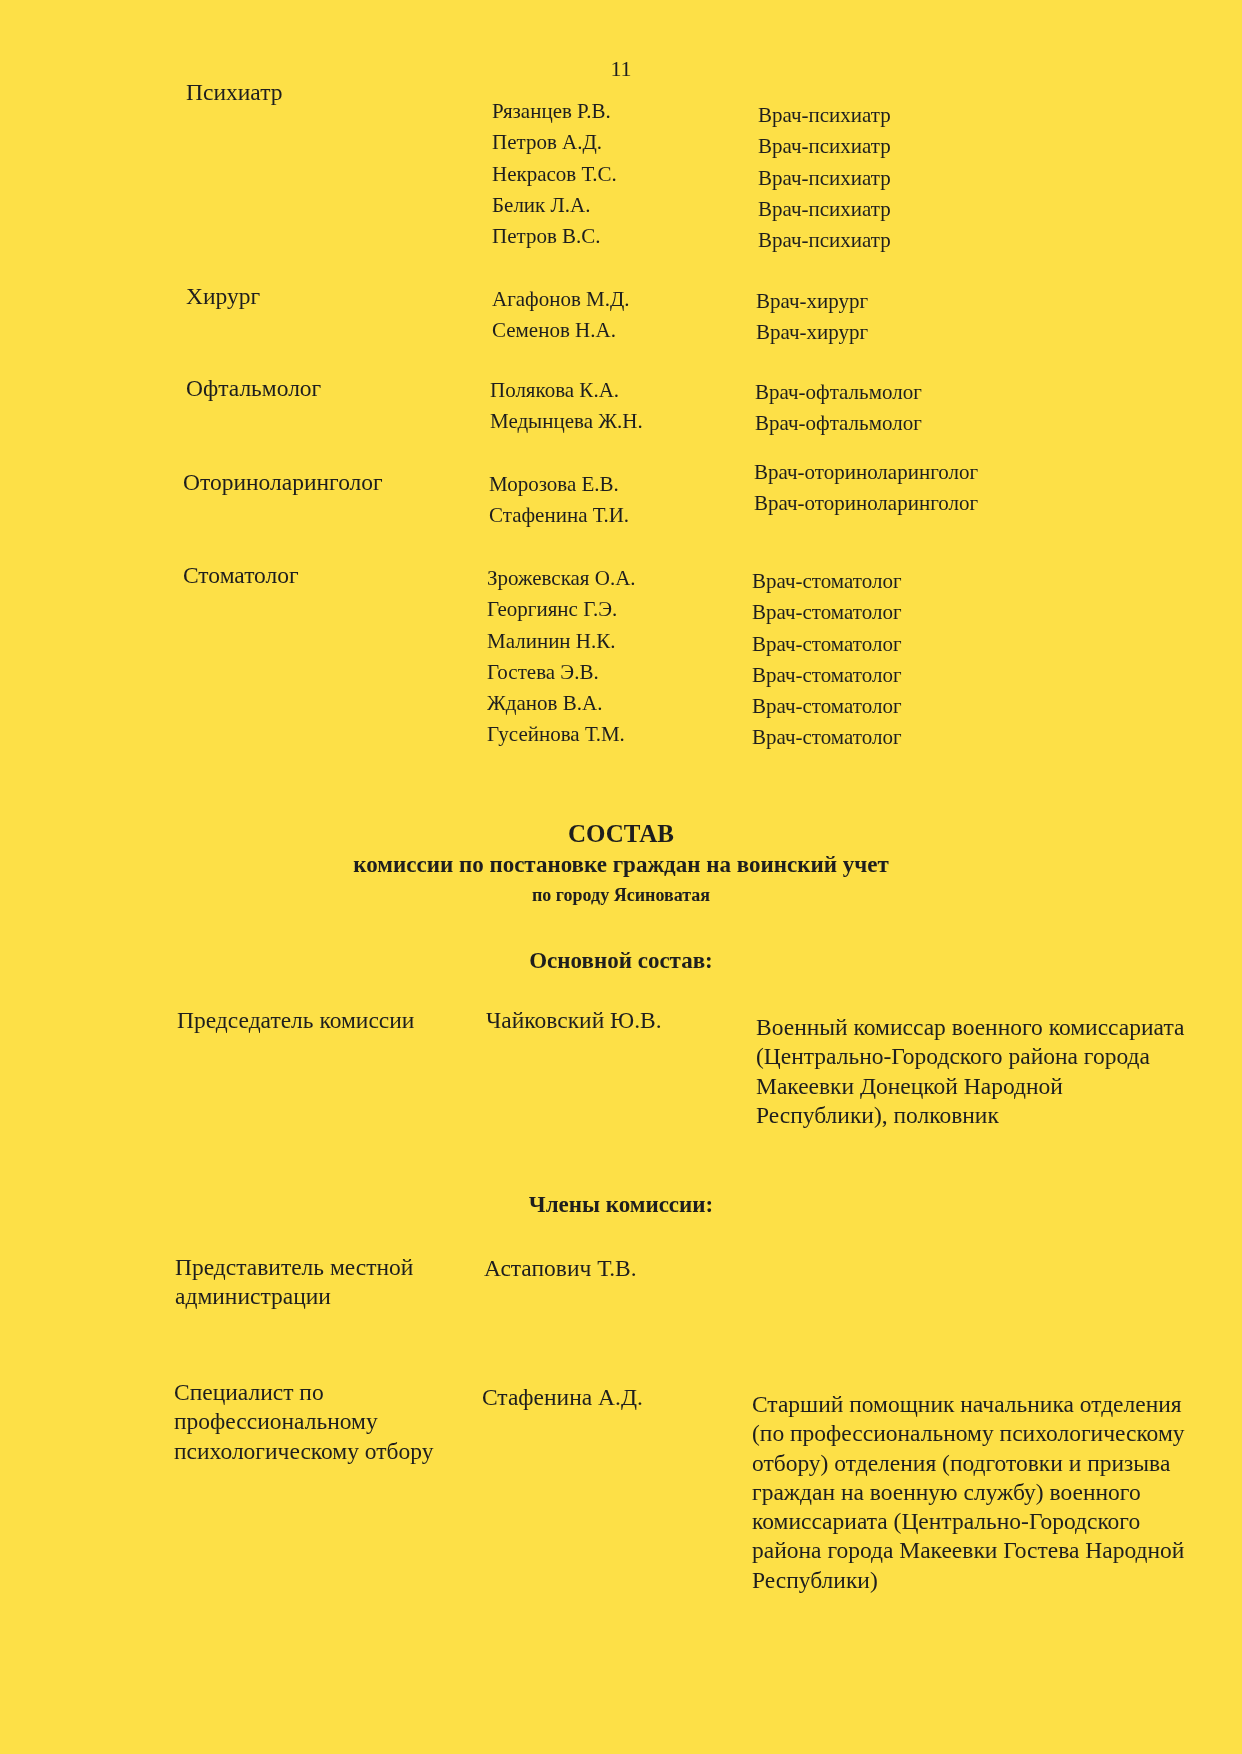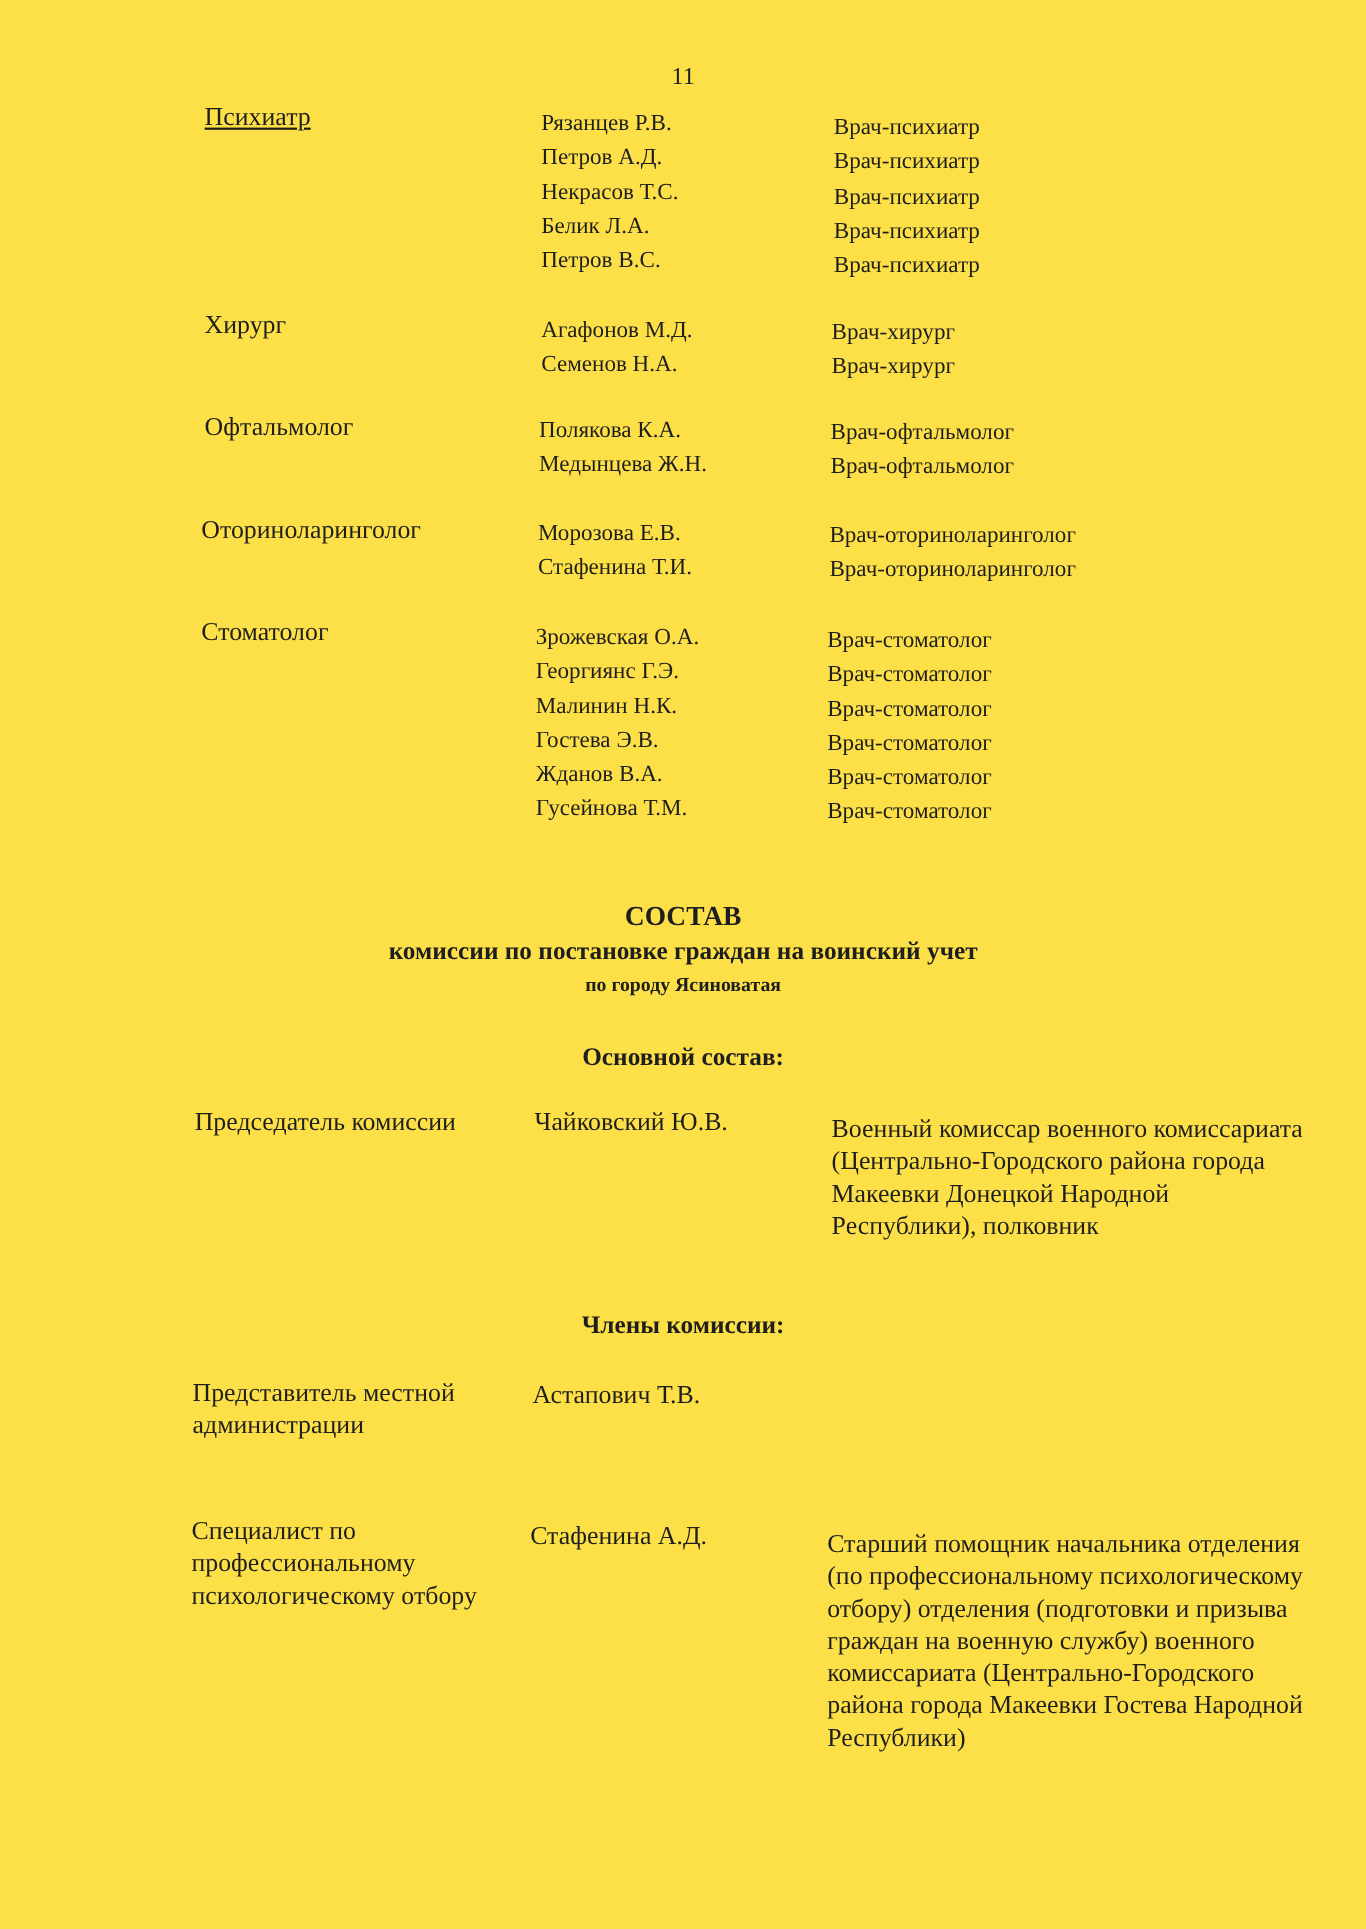--- a/index.html
+++ b/index.html
@@ -21,21 +21,21 @@
     .h-section { font-size: 23px; line-height: 30px; }
     .wrap { position: absolute; font-size: 23.5px; line-height: 29.3px; white-space: normal; }
   </style>
 </head>
 <body>
 
 <div class="page">
 
   <div class="page-number">11</div>
 
-  <div class="t col1" style="top:92px;text-decoration:underline;">Психиатр</div>
+  <div class="t col1" style="top:77px;">Психиатр</div>
   <div class="stack" style="left:492px; top:96px;">
     <div>Рязанцев Р.В.</div>
     <div>Петров А.Д.</div>
     <div>Некрасов Т.С.</div>
     <div>Белик Л.А.</div>
     <div>Петров В.С.</div>
   </div>
   <div class="stack" style="left:758px; top:100px;">
     <div>Врач-психиатр</div>
     <div>Врач-психиатр</div>
@@ -62,21 +62,21 @@
   <div class="stack" style="left:755px; top:377px;">
     <div>Врач-офтальмолог</div>
     <div>Врач-офтальмолог</div>
   </div>
 
   <div class="t" style="left:183px; top:467px;">Оториноларинголог</div>
   <div class="stack" style="left:489px; top:469px;">
     <div>Морозова Е.В.</div>
     <div>Стафенина Т.И.</div>
   </div>
-  <div class="stack" style="left:754px; top:471px;">
+  <div class="stack" style="left:754px; top:457px;">
     <div>Врач-оториноларинголог</div>
     <div>Врач-оториноларинголог</div>
   </div>
 
   <div class="t" style="left:183px; top:560px;">Стоматолог</div>
   <div class="stack" style="left:487px; top:563px;">
     <div>Зрожевская О.А.</div>
     <div>Георгиянс Г.Э.</div>
     <div>Малинин Н.К.</div>
     <div>Гостева Э.В.</div>

